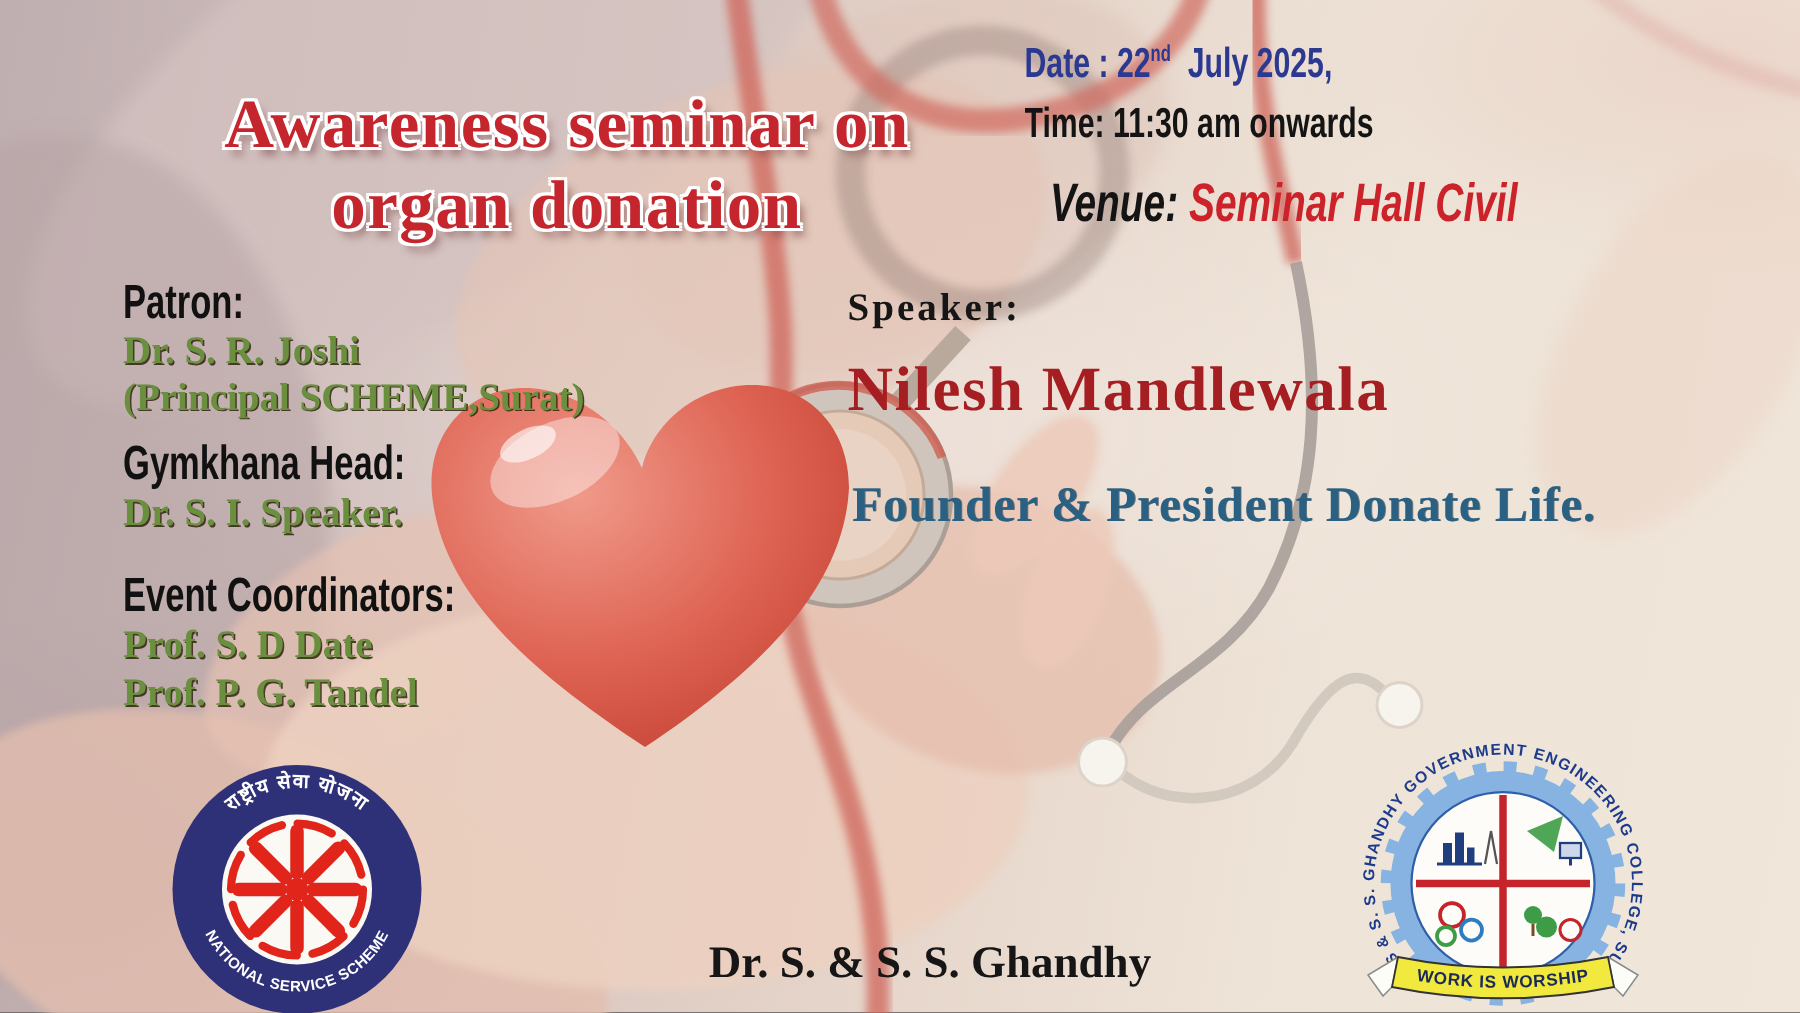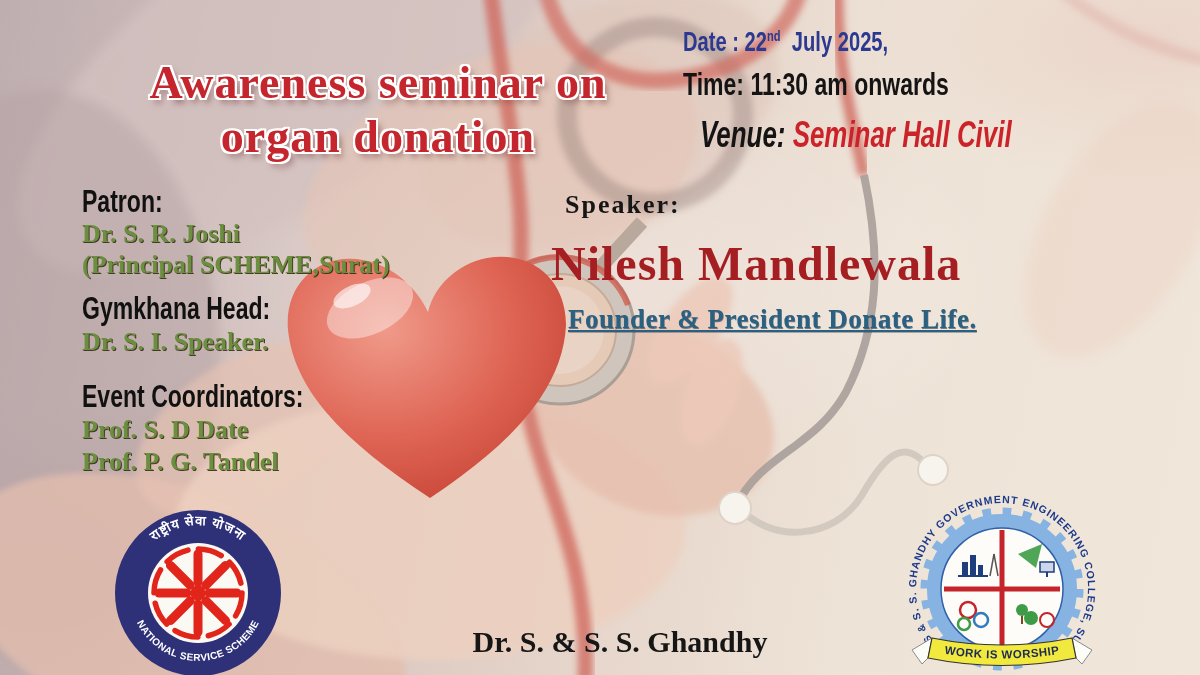--- a/index.html
+++ b/index.html
@@ -19,34 +19,34 @@
   .title {
     left:128px; top:56px; width:500px; text-align:center;
     font-family:"Liberation Serif", serif; font-weight:700;
     font-size:46px; line-height:54px; color:#c5262d; letter-spacing:1px;
     text-shadow:
       -2px -2px 0 #fff, 2px -2px 0 #fff, -2px 2px 0 #fff, 2px 2px 0 #fff,
       0 -2px 0 #fff, 0 2px 0 #fff, -2px 0 0 #fff, 2px 0 0 #fff,
       4px 5px 6px rgba(110,50,50,0.55);
   }
   .date-line  { left:683px; top:26px;  font-size:28px; color:#2b3990; }
-  .time-line  { left:683px; top:66px;  font-size:32px; color:#141414; }
+  .time-line  { left:683px; top:66px;  font-size:28px; color:#141414; }
   .venue-line { left:700px; top:114px; font-size:36px; color:#141414;font-style:italic; }
   .venue-value{ color:#cc2229; }
   sup.ord { vertical-align:super; font-size:55%; }
   .lhead { left:82px; font-size:32px; color:#111; }
   .gname {
     left:82px; font-size:26px; line-height:31px; color:#6a8f3e;
     font-family:"Liberation Serif", serif; font-weight:700; white-space:nowrap;
     text-shadow:1px 1px 0 rgba(51,34,17,0.85);
   }
   .speaker-label { left:565px; top:190px; font-size:26px; color:#161616; letter-spacing:2px; }
-  .speaker-name  { left:551px; top:236px; font-size:48px; color:#a51e22; letter-spacing:1px; }
-  .speaker-desg  { left:568px; top:304px; font-size:27px; color:#2a6183; letter-spacing:0.5px;
-                   text-shadow:0.6px 0.6px 0 rgba(20,40,60,0.55);text-decoration:underline; }
+  .speaker-name  { left:565px; top:236px; font-size:42px; color:#a51e22; letter-spacing:1px; }
+  .speaker-desg  { left:568px; top:319px; font-size:33px; color:#2a6183; letter-spacing:0.5px;
+                   text-shadow:0.6px 0.6px 0 rgba(20,40,60,0.55); }
   .footer {
     left:310px; top:554px; width:620px; text-align:center;
     font-family:"Liberation Serif", serif; font-weight:700;
     font-size:30px; line-height:35px; color:#161616; white-space:pre-wrap;
   }
   svg text { font-family:"Liberation Sans", sans-serif; }
 </style>
 </head>
 <body>
 

